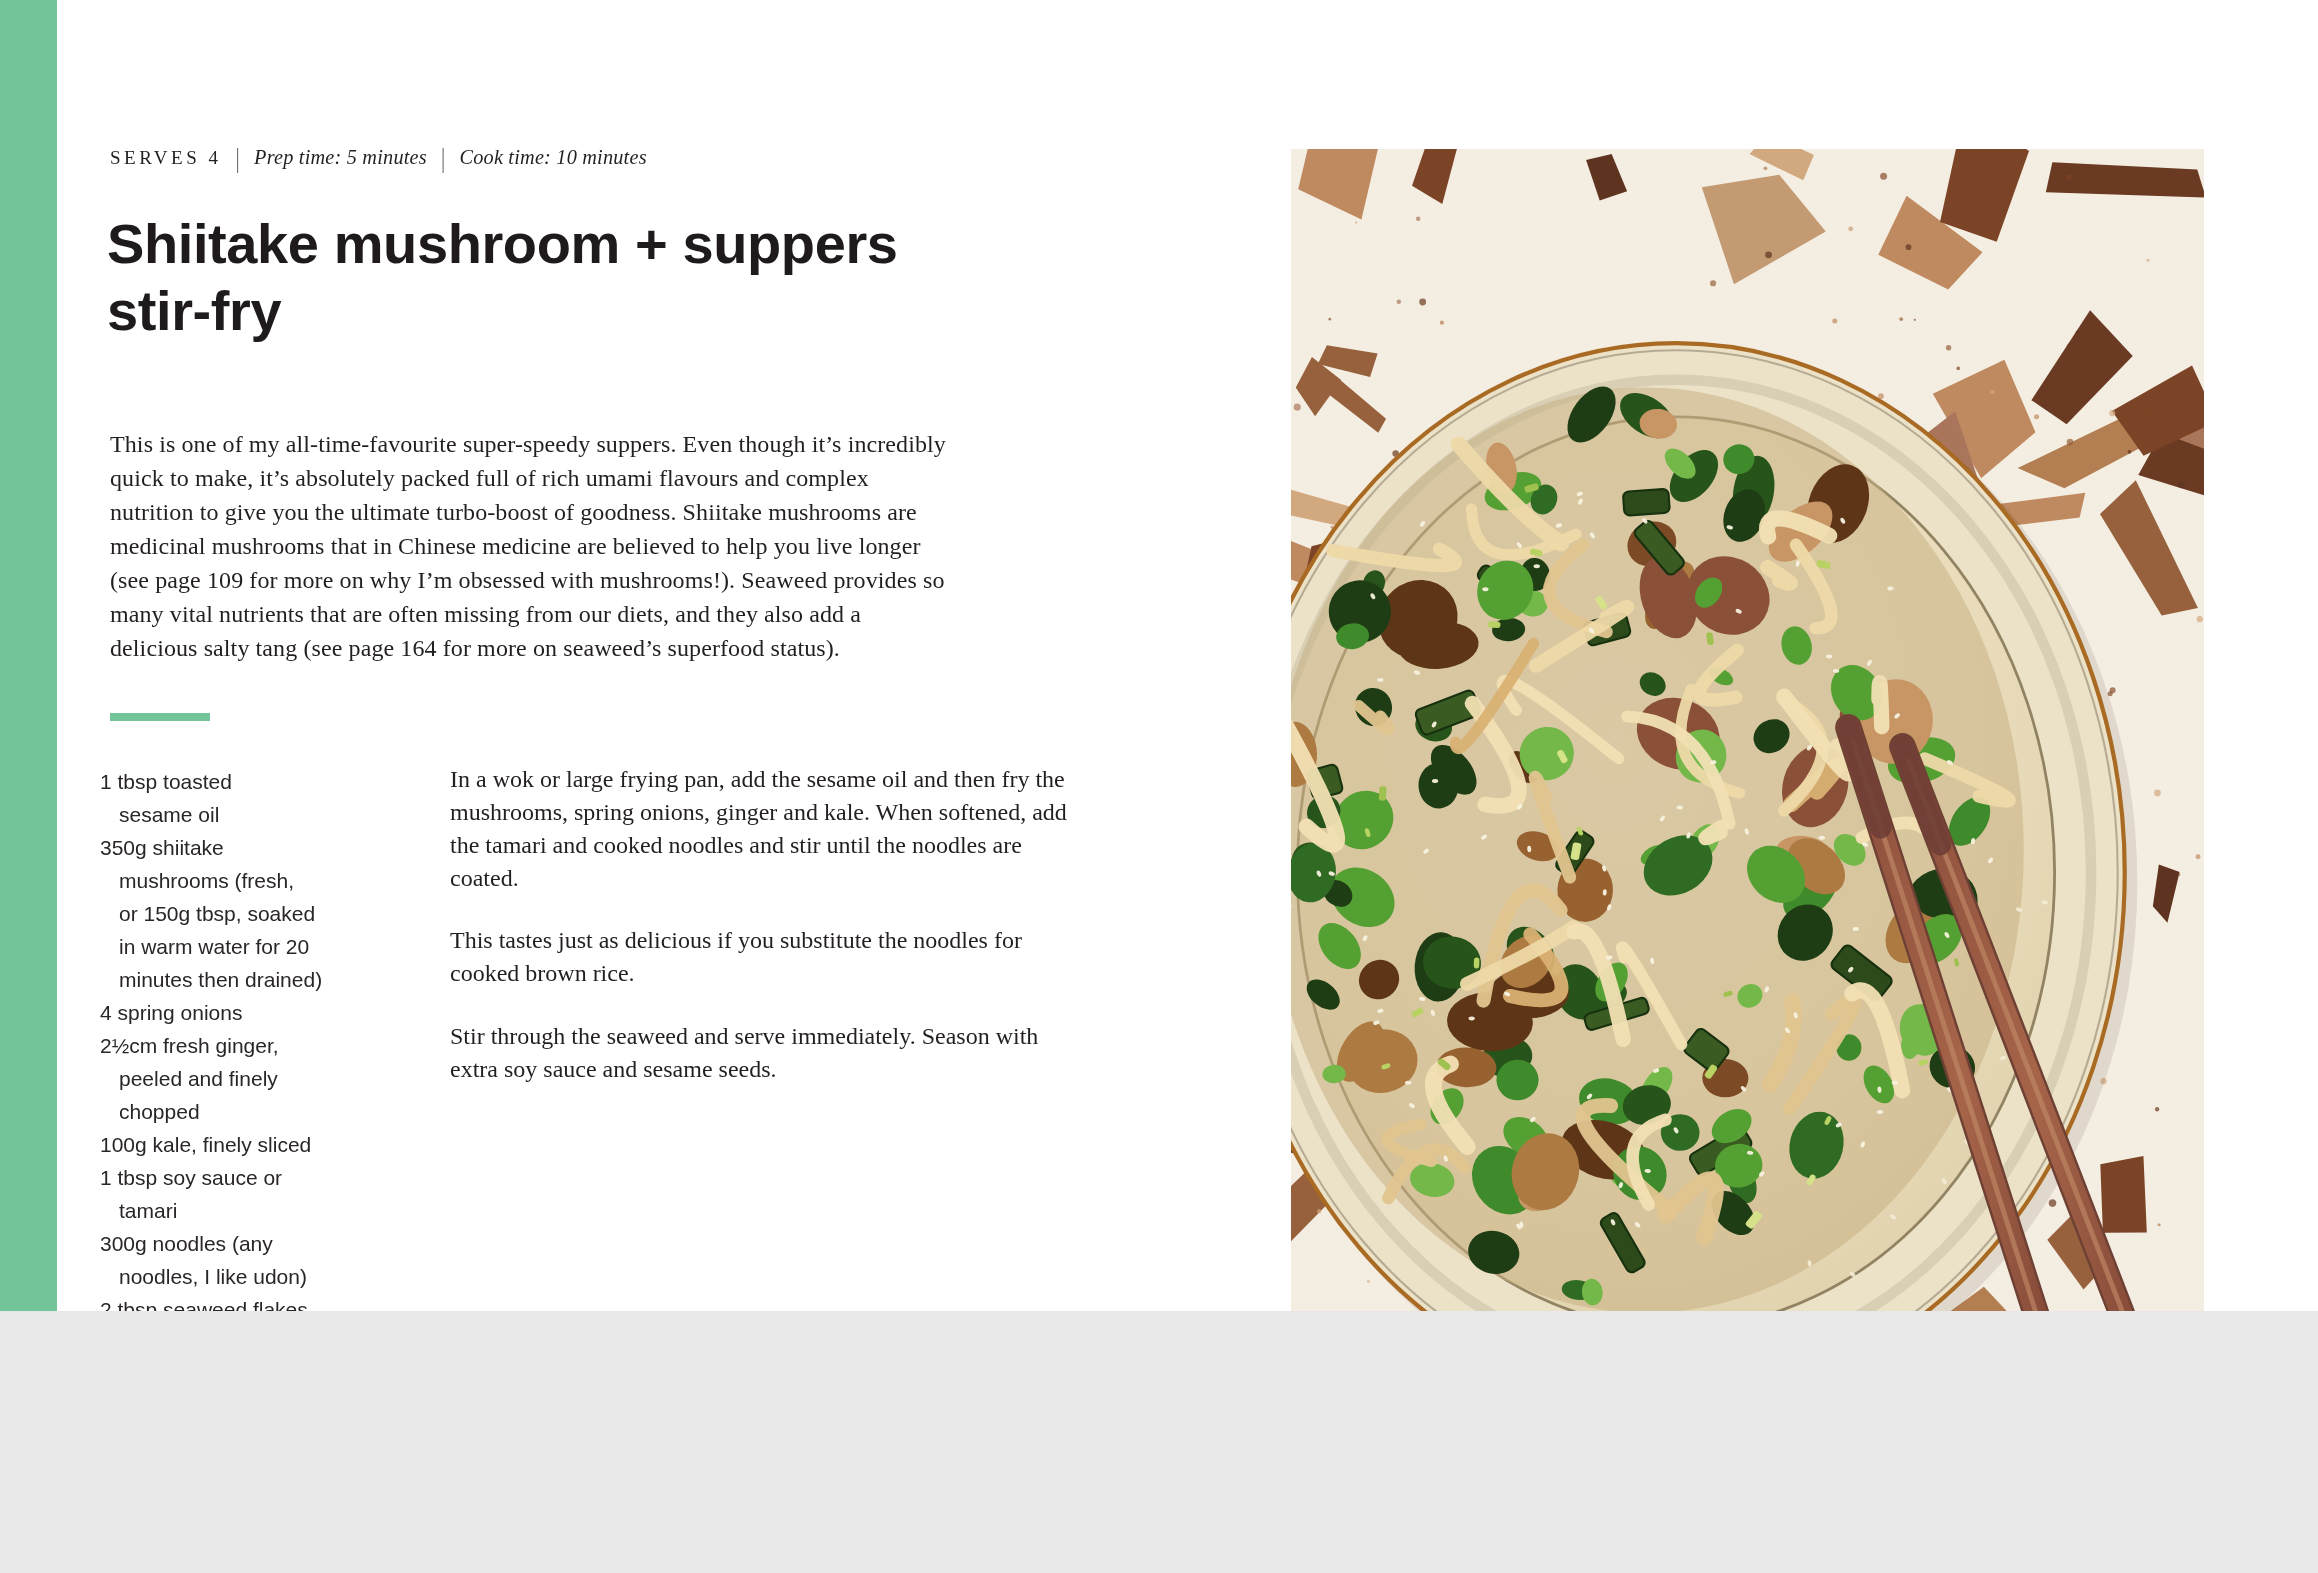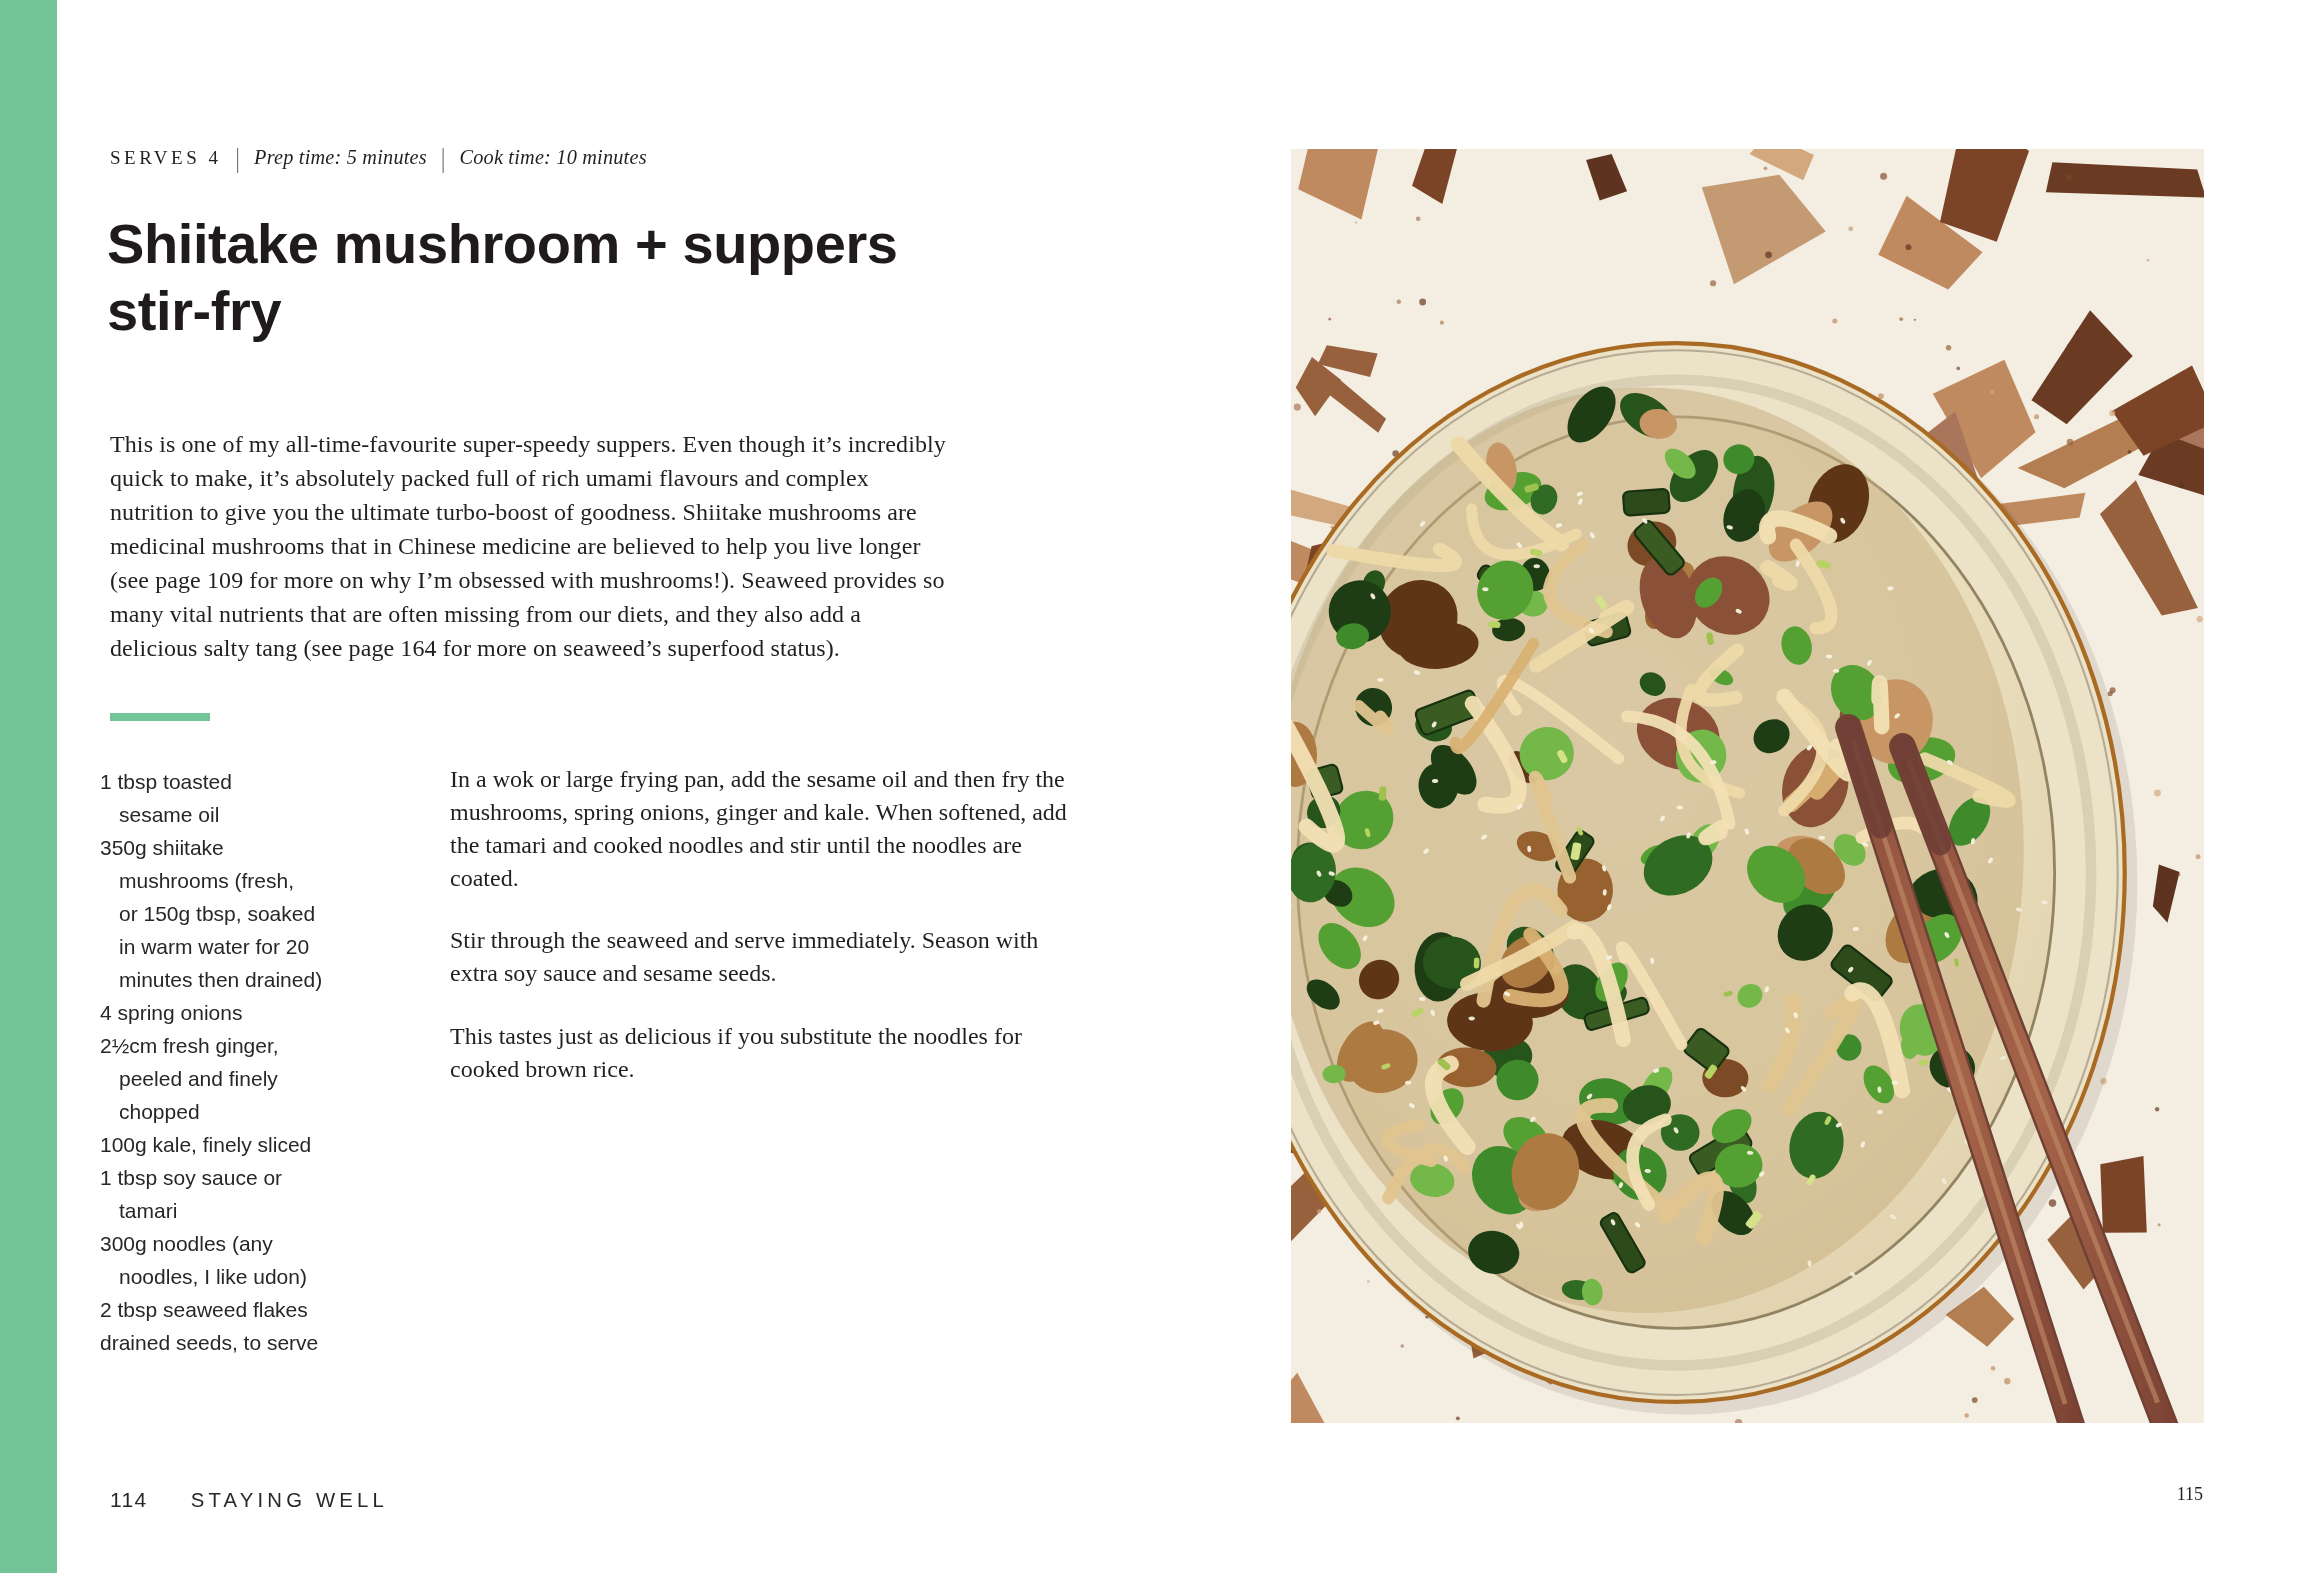--- a/index.html
+++ b/index.html
@@ -1,16 +1,16 @@
 <!DOCTYPE html>
 <html style="font-size:11.2px"><head>
 <meta charset="utf-8">
 <style>
   html,body{margin:0;padding:0;background:#e8e8e8;}
-  .page{position:relative;width:2319px;height:1573px;background:#ffffff;overflow:hidden;
+  .page{position:relative;width:2319px;height:1311px;background:#ffffff;overflow:hidden;
         font-family:"Liberation Serif",serif;color:#231f20;}
   .accent-bar{position:absolute;left:0;top:0;width:57px;height:1573px;background:#74c49a;}
   
   .meta{position:absolute;left:110px;top:146px;white-space:nowrap;font-size:19px;letter-spacing:0.4px;}
   .meta .serves{font-family:"Liberation Serif",serif;letter-spacing:3.5px;font-size:19px;}
   .meta .sep{display:inline-block;margin:0 14px;font-weight:400;color:#444;transform:scaleY(1.25);
              font-size:21px;vertical-align:-1.4px;opacity:.8;}
   .meta .time{font-style:italic;font-size:20.3px;letter-spacing:0.2px;}
   
   .title{position:absolute;left:107px;top:210px;font-family:"Liberation Sans",sans-serif;
@@ -72,22 +72,22 @@
     <div class="ing">1 tbsp soy sauce or</div>
     <div class="ing ind">tamari</div>
     <div class="ing">300g noodles (any</div>
     <div class="ing ind">noodles, I like udon)</div>
     <div class="ing">2 tbsp seaweed flakes</div>
     <div class="ing">drained seeds, to serve</div>
   </div>
 
   <div class="method">
     <p>In a wok or large frying pan, add the sesame oil and then fry the mushrooms, spring onions, ginger and kale. When softened, add the tamari and cooked noodles and stir until the noodles are coated.</p>
+    <p>This tastes just as delicious if you substitute the noodles for cooked brown rice.</p>
     <p>Stir through the seaweed and serve immediately. Season with extra soy sauce and sesame seeds.</p>
-    <p>This tastes just as delicious if you substitute the noodles for cooked brown rice.</p>
   </div>
 
   <div class="footer-left">
     <span class="pgnum">114</span><span class="section">STAYING WELL</span>
   </div>
 
   <div class="footer-right">115</div>
 
   <svg class="photo" viewBox="0 0 1302 1817" role="img" xmlns="http://www.w3.org/2000/svg" aria-label="Overhead photo of a cream ceramic plate of shiitake mushroom and seaweed stir-fry with udon noodles, kale, spring onions and sesame seeds, with two wooden chopsticks resting across the plate, on a brown terrazzo surface">
     <defs>

